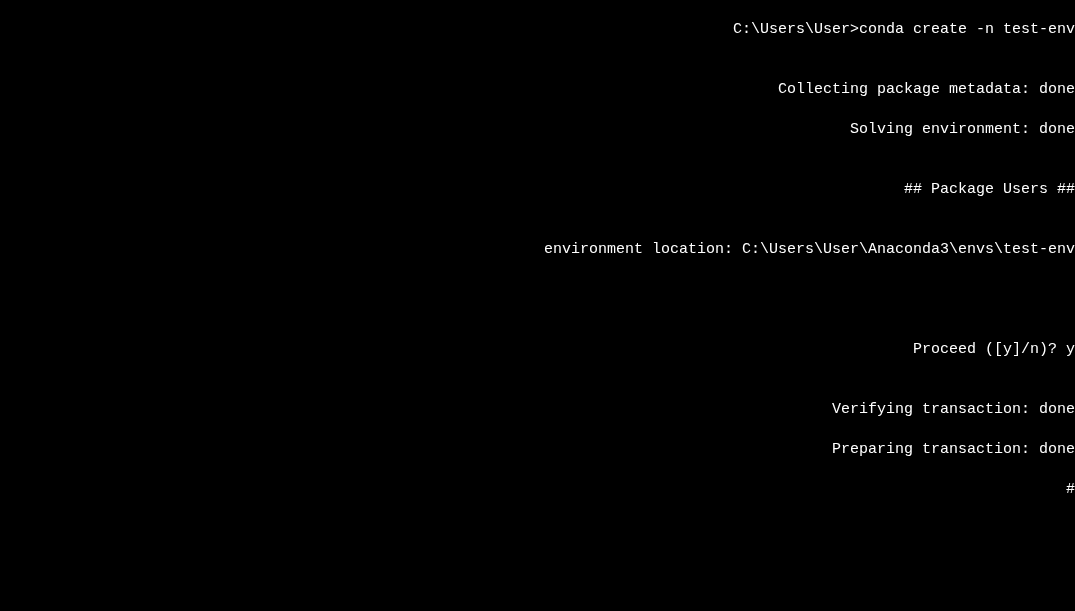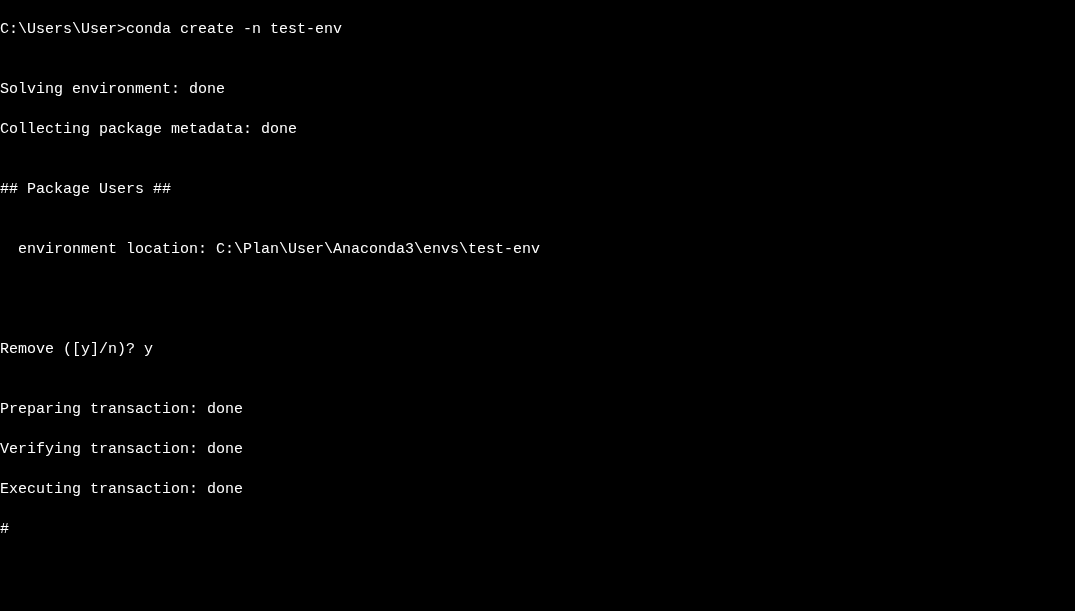--- a/index.html
+++ b/index.html
@@ -17,42 +17,42 @@
       width: 1075px;
       height: 611px;
       overflow: hidden;
     }
     .terminal {
       white-space: pre;
     }
     .line {
       display: block;
       white-space: pre;
+      text-align: right;
     }
   </style>
 </head>
 <body>
 
 <div class="terminal">
 <span class="line"><span>C:\Users\User&gt;</span><span>conda create -n test-env</span></span>
 <span class="line"></span>
+<span class="line">Collecting package metadata: done</span>
 <span class="line">Solving environment: done</span>
-<span class="line">Collecting package metadata: done</span>
 <span class="line"></span>
 <span class="line">## Package Users ##</span>
 <span class="line"></span>
-<span class="line">  environment location: C:\Plan\User\Anaconda3\envs\test-env</span>
+<span class="line">  environment location: C:\Users\User\Anaconda3\envs\test-env</span>
 <span class="line"></span>
 <span class="line"></span>
 <span class="line"></span>
-<span class="line">Remove ([y]/n)? y</span>
+<span class="line">Proceed ([y]/n)? y</span>
 <span class="line"></span>
+<span class="line">Verifying transaction: done</span>
 <span class="line">Preparing transaction: done</span>
-<span class="line">Verifying transaction: done</span>
-<span class="line">Executing transaction: done</span>
 <span class="line">#</span>
 
 
 
 
 
 
 
 
 <span class="line"></span>

